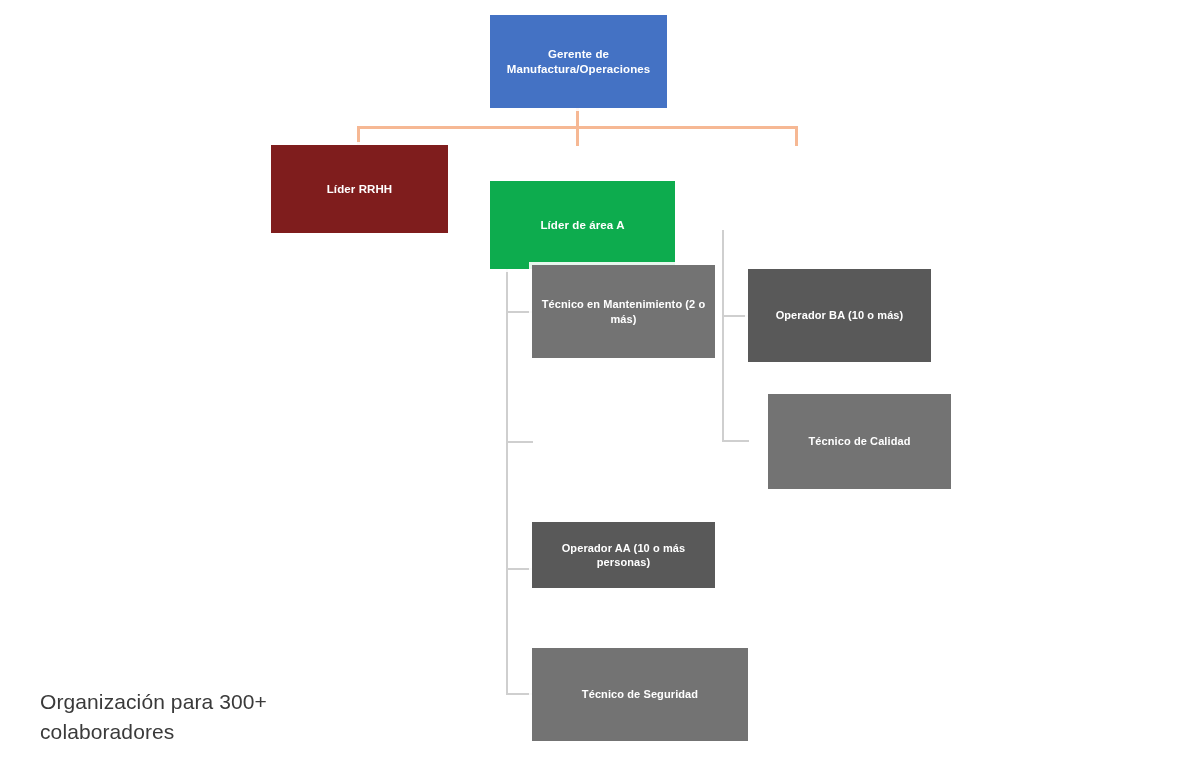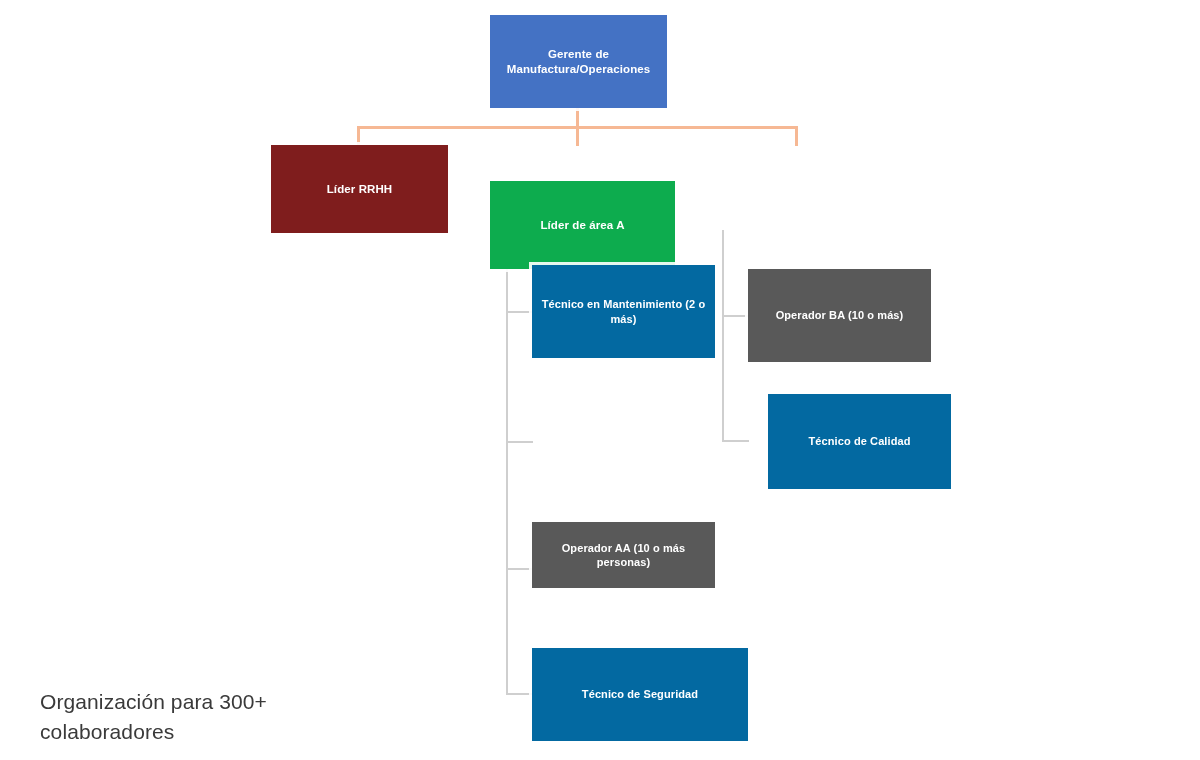--- a/index.html
+++ b/index.html
@@ -34,21 +34,21 @@
     box-shadow: 0 0 0 3px rgba(255,255,255,0.9);
   }
   .node-label {
     display: block;
     width: 100%;
   }
 
   .node.blue   { background: #4472C4; font-size: 11.5px; }
   .node.orange { background: #7f1d1d; font-size: 11.5px; }
   .node.green  { background: #0DAC4E; font-size: 11.5px; }
-  .node.gray   { background: #0369a1; font-size: 11px; }
+  .node.gray   { background: #737373; font-size: 11px; }
   .node.dkgray { background: #595959; font-size: 11px; }
 
   
   .conn {
     position: absolute;
   }
   .conn.peach { background: #F6B894; }
   .conn.gray  { background: #CFCFCF; }
 
   

